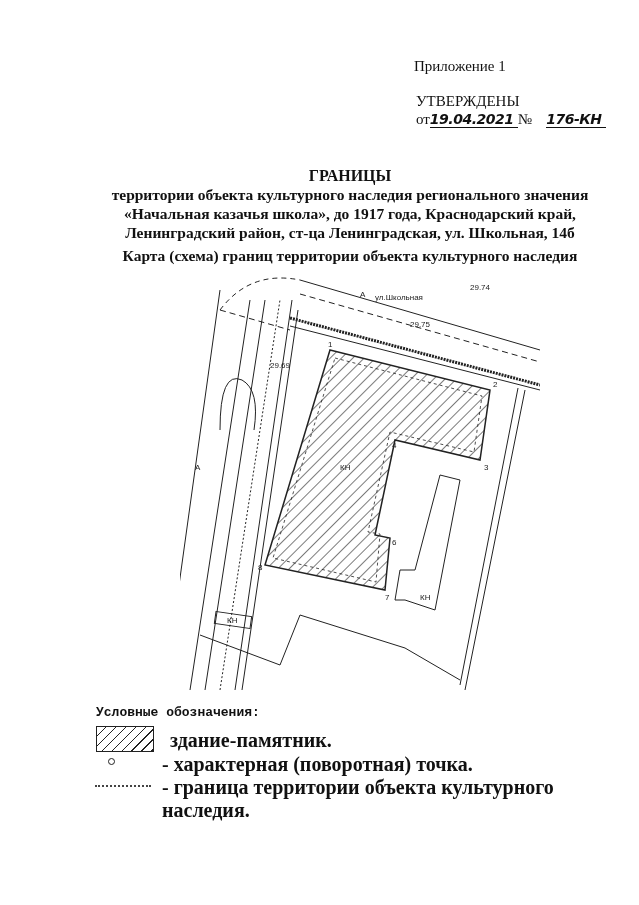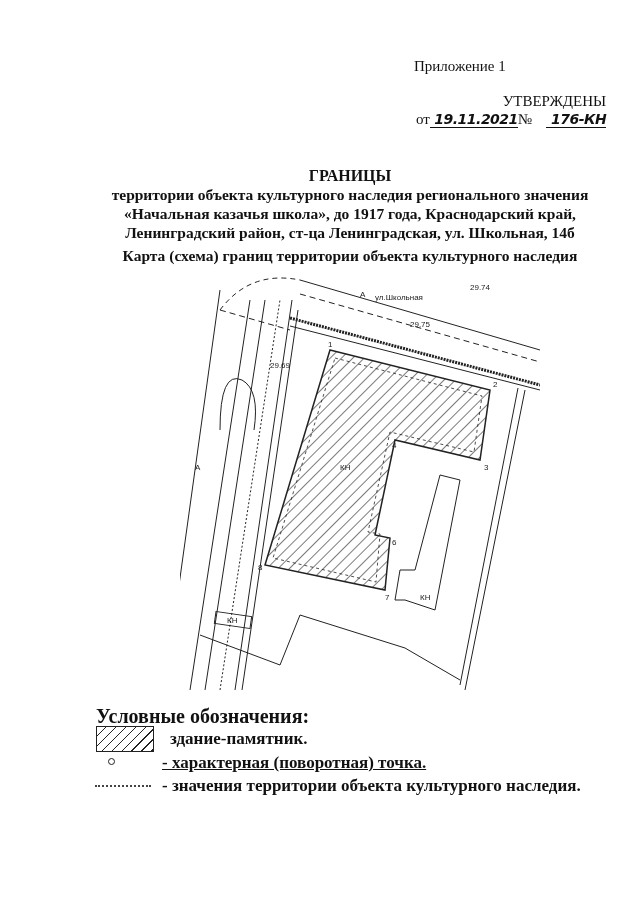--- a/index.html
+++ b/index.html
@@ -1,37 +1,37 @@
 <!DOCTYPE html>
 <html><head>
   <meta charset="utf-8">
   <style>
     html, body { margin:0; padding:0; background:#fff; }
     body { width:639px; height:905px; position:relative; overflow:hidden; font-family:"Liberation Serif", "DejaVu Serif", serif; color:#111; }
     .abs { position:absolute; }
     .appendix { left:414px; top:58px; font-size:15px; }
-    .approved { left:416px; top:92px; font-size:15px; line-height:18px;text-align:right; }
+    .approved { left:416px; top:92px; font-size:15px; line-height:18px; }
     .approved .hw { font-family:"DejaVu Sans", sans-serif; font-style:italic; font-weight:bold; font-size:14px; letter-spacing:-0.5px; border-bottom:1px solid #111; display:inline-block; line-height:15px; }
     .title { left:0; width:700px; top:166px; text-align:center; font-weight:bold; font-size:15.5px; line-height:19px; }
     .title .main { font-size:16px; }
     .map-title { left:0; width:700px; top:247px; text-align:center; font-weight:bold; font-size:15.5px; }
     .map { left:180px; top:270px; width:360px; height:420px; }
-    .legend-title { left:96px; top:705px; font-weight:bold; font-size:20px; }
-    .legend-row { position:absolute; font-weight:bold; font-size:17px; }
+    .legend-title { left:96px; top:705px; font-weight:bold; font-size:13px;font-family:Liberation Mono, monospace; }
+    .legend-row { position:absolute; font-weight:bold; font-size:20px; }
     .hatch-box { left:96px; top:726px; width:56px; height:24px; border:1px solid #222; background:repeating-linear-gradient(135deg, #fff 0 6px, #222 6px 7px); }
   </style>
 </head>
 <body>
 
 <div class="abs appendix">Приложение 1</div>
 
 <div class="abs approved">
   <div>УТВЕРЖДЕНЫ</div>
   <div>
-    <span>от</span><span class="hw" style="width:88px">19.11.2021</span><span>№</span><span class="hw" style="width:60px;margin-left:14px">176-КН</span>
+    <span>от</span><span class="hw" style="width:88px">19.04.2021</span><span>№</span><span class="hw" style="width:60px;margin-left:14px">176-КН</span>
   </div>
 </div>
 
 <div class="abs title">
   <div class="main">ГРАНИЦЫ</div>
   <div>территории объекта культурного наследия регионального значения</div>
   <div>«Начальная казачья школа», до 1917 года, Краснодарский край,</div>
   <div>Ленинградский район, ст-ца Ленинградская, ул. Школьная, 14б</div>
 </div>
 
@@ -91,16 +91,16 @@
     <text x="290" y="20">29.74</text>
   </g>
 </svg>
 
 <div class="abs legend-title">Условные обозначения:</div>
 
 <div class="abs hatch-box"></div>
 <div class="legend-row" style="left:170px;top:729px;">здание-памятник.</div>
 
 <div class="abs" style="left:108px;top:758px;width:5px;height:5px;border:1.5px solid #222;border-radius:50%;"></div>
-<div class="legend-row" style="left:162px;top:753px;text-decoration:underline;">- характерная (поворотная) точка.</div>
+<div class="legend-row" style="left:162px;top:753px;">- характерная (поворотная) точка.</div>
 
 <div class="abs" style="left:95px;top:785px;width:56px;height:0;border-top:2px dotted #444;"></div>
-<div class="legend-row" style="left:162px;top:776px;">- значения территории объекта культурного наследия.</div>
+<div class="legend-row" style="left:162px;top:776px;">- граница территории объекта культурного наследия.</div>
 
 </body></html>

